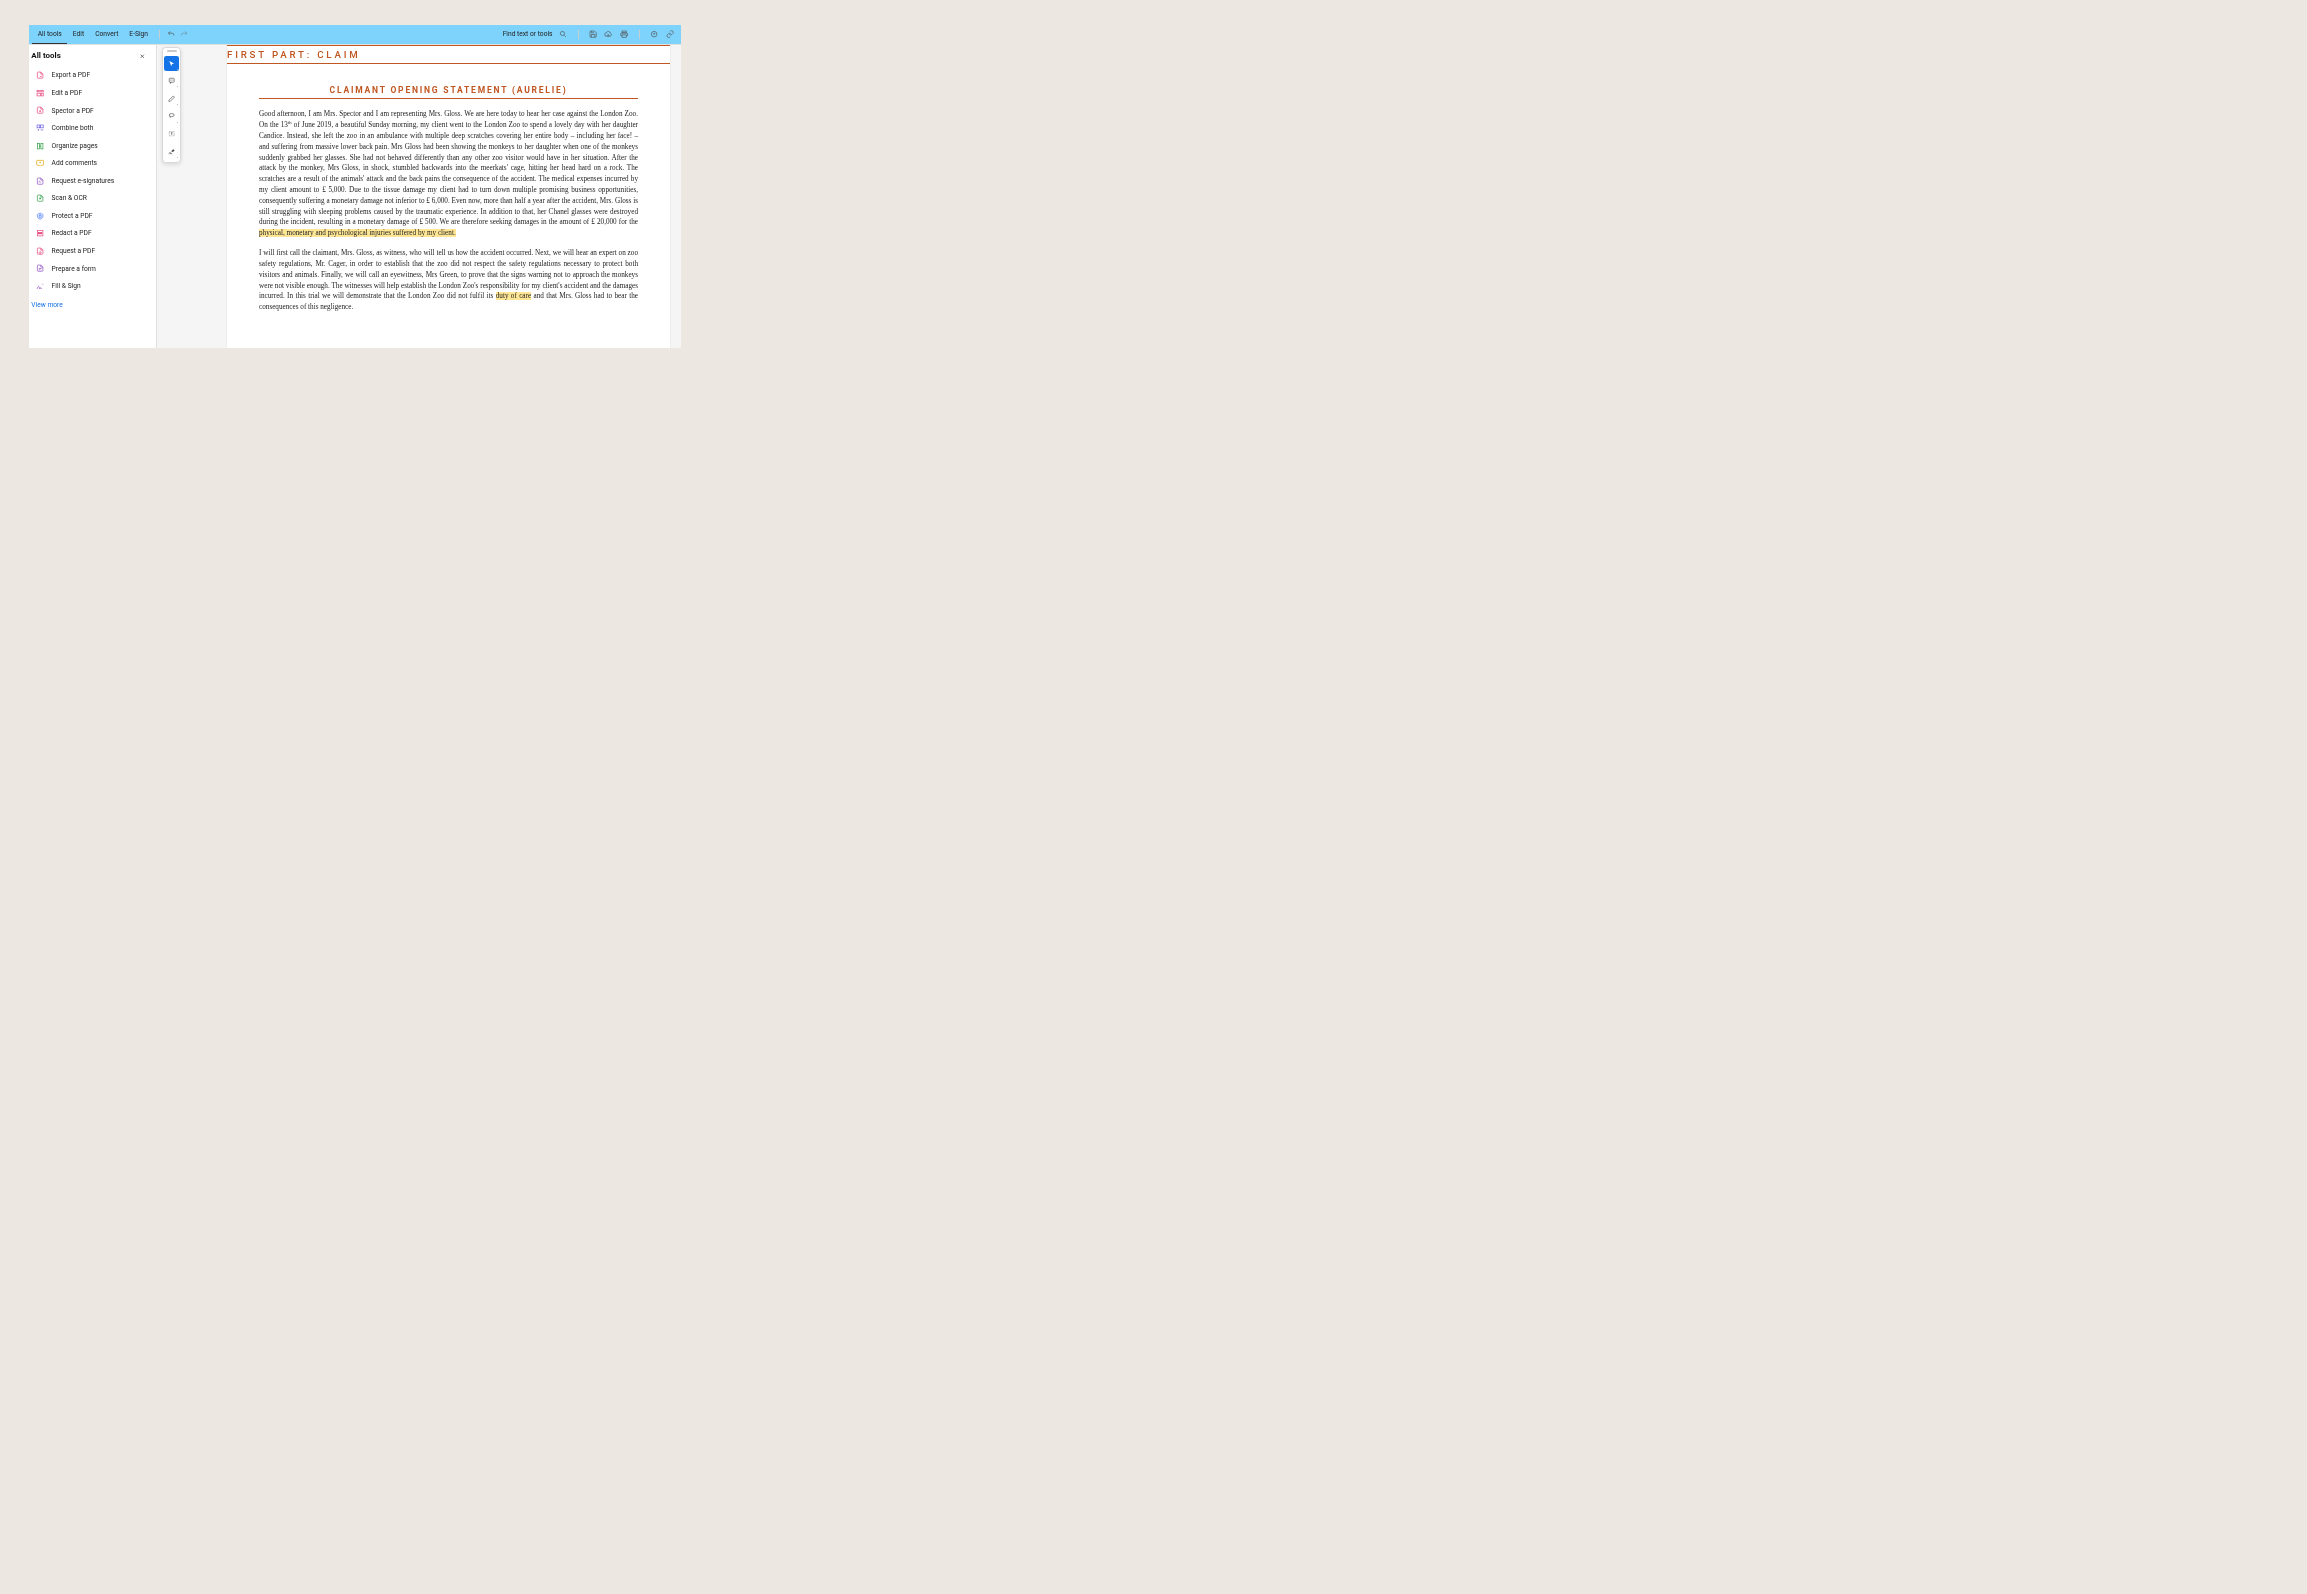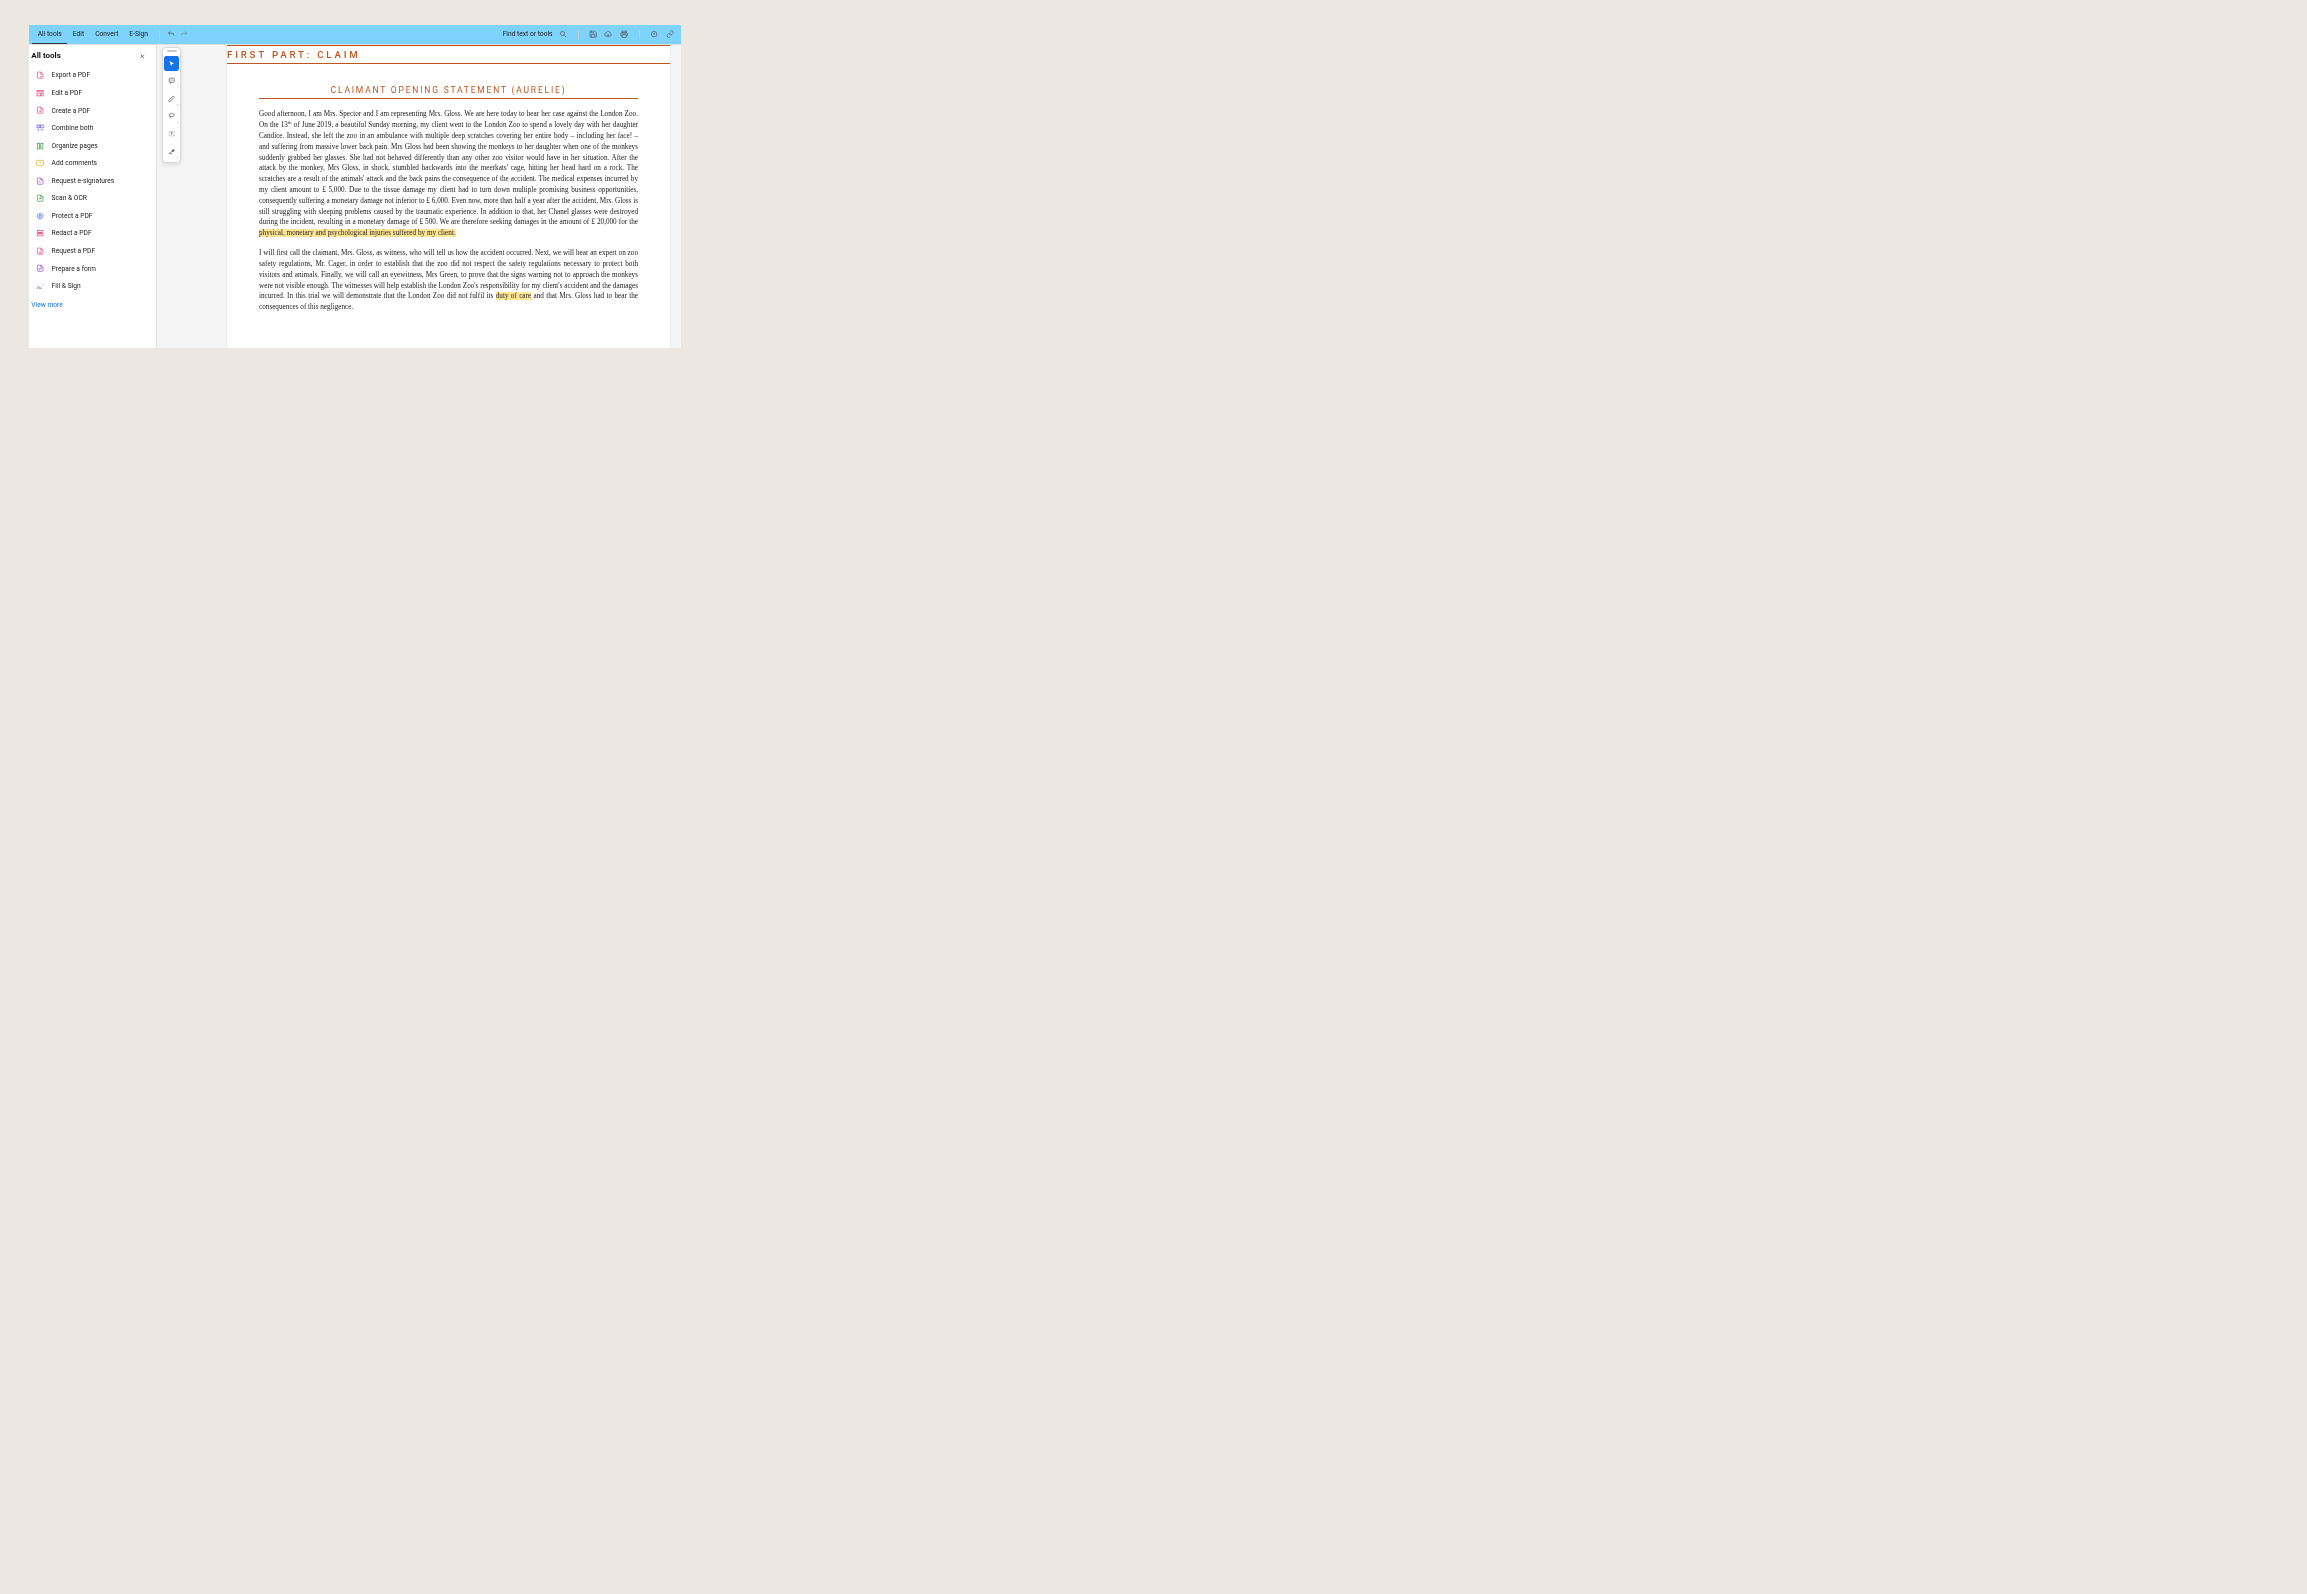--- a/index.html
+++ b/index.html
@@ -36,21 +36,21 @@
 .fb-btn.active { background:#1473e6; color:#fff; }
 .fb-corner::after { content:""; position:absolute; bottom:0.9px; right:0.9px; width:0; height:0; border-left:1.8px solid transparent; border-bottom:1.8px solid currentColor; opacity:0.7; }
 
 
 .doc-wrap { flex:1; background:#f5f5f5; overflow:hidden; display:flex; justify-content:center; padding:0; }
 .page { width:443px; background:#fff; box-shadow:0 0 0 0.5px #e5e5e5; padding:0 32px 14px 32px; overflow:hidden; margin-left:60px; }
 .doc-h1-outer { border-top:0.9px solid #c05621; padding-top:0.9px; margin:0 -32px; }
 .doc-h1-inner { border-bottom:0.9px solid #c05621; padding-bottom:0.9px; padding-top:0; margin-bottom:15.7px; }
 .doc-h1-text { text-align:left; color:#c05621; font-size:9.7px; letter-spacing:2.8px; font-weight:500; padding:2.8px 0 1.8px; }
 
-.doc-h2 { text-align:center; color:#c05621; font-size:8.5px; letter-spacing:1.8px; font-weight:400; padding:5.5px 0 2.8px; border-bottom:0.7px solid #c05621; margin-bottom:10px; }
+.doc-h2 { text-align:center; color:#c05621; font-size:8.5px; letter-spacing:1.8px; font-weight:700; padding:5.5px 0 2.8px; border-bottom:0.7px solid #c05621; margin-bottom:10px; }
 .doc-p { font-size:7.2px; line-height:1.5; color:#222; text-align:justify; margin-bottom:9.2px; font-family: Georgia, 'Times New Roman', serif; }
 .sup { font-size:4.6px; vertical-align:super; }
 .hl { background:#ffe695; }
 
 svg { display:block; }
 </style>
 </head>
 <body>
 
 <div class="app-frame">
@@ -161,21 +161,21 @@
             <span>Edit a PDF</span>
           </div>
           <div class="tool-row">
             <span class="tool-icon" style="color: rgb(232, 68, 124);">
               <svg width="8.3" height="8.3" viewBox="0 0 24 24" fill="none" stroke="currentColor" stroke-width="2">
                 <path d="M14 3H6a2 2 0 00-2 2v14a2 2 0 002 2h12a2 2 0 002-2V9z"></path>
                 <path d="M14 3v6h6"></path>
                 <path d="M12 12v6m-3-3h6"></path>
               </svg>
             </span>
-            <span>Create a PDF</span>
+            <span>Spector a PDF</span>
           </div>
           <div class="tool-row">
             <span class="tool-icon" style="color: rgb(107, 92, 231);">
               <svg width="8.3" height="8.3" viewBox="0 0 24 24" fill="none" stroke="currentColor" stroke-width="2">
                 <rect x="3" y="3" width="8" height="8"></rect>
                 <rect x="13" y="3" width="8" height="8"></rect>
                 <path d="M7 15v4m-2-2h4"></path>
                 <path d="M13 17h8"></path>
               </svg>
             </span>

